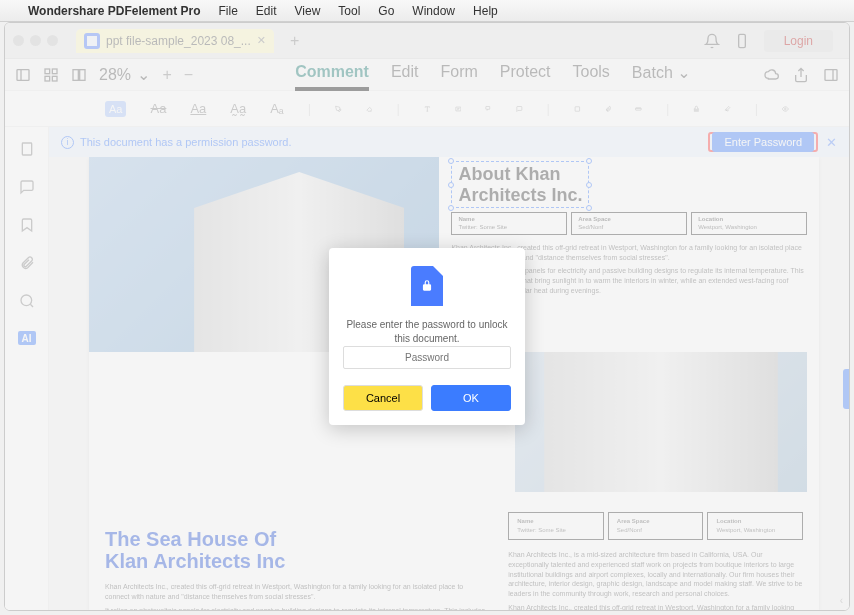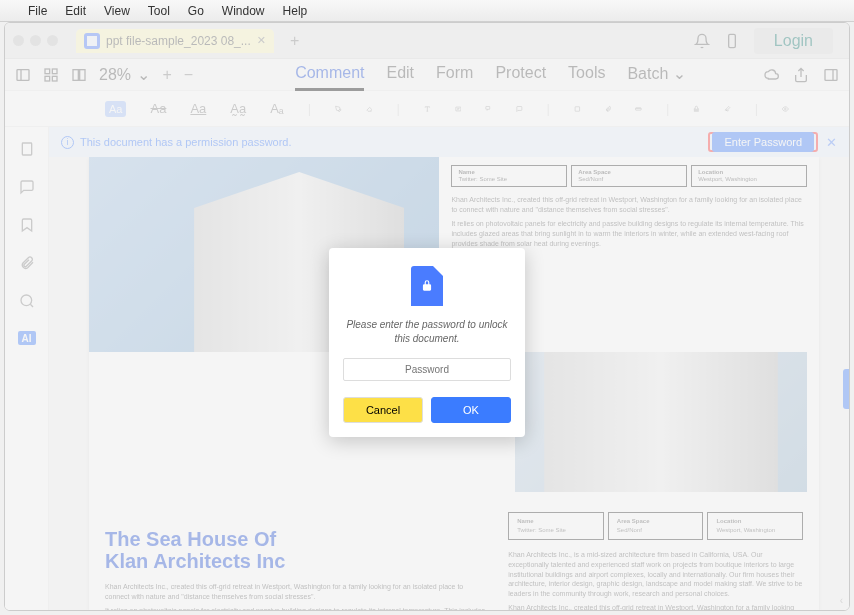--- a/index.html
+++ b/index.html
@@ -13,28 +13,28 @@
     
     .tabbar { height: 36px; background: #ececec; border-bottom: 1px solid #ddd; display: flex; align-items: center; padding: 0 8px; gap: 8px; }
     .traffic { display: flex; gap: 6px; margin-right: 10px; }
     .traffic span { width: 11px; height: 11px; border-radius: 50%; background: #ccc; }
     .tab { display: flex; align-items: center; gap: 6px; background: #fef9c3; border-radius: 5px 5px 0 0; padding: 4px 8px; font-size: 12px; color: #555; }
     .tab-icon { width: 16px; height: 16px; background: #4a7cff; border-radius: 3px; display:flex; align-items:center; justify-content:center; }
     .tab-icon svg { width:10px; height:10px; fill:#fff; }
     .tab-close { color: #888; font-size: 11px; cursor: pointer; }
     .plus { color: #888; font-size: 16px; padding: 0 8px; cursor:pointer; }
     .tabbar-right { margin-left: auto; display: flex; align-items: center; gap: 14px; padding-right: 8px; }
-    .tabbar-right .login { background: #e0e0e0; padding: 4px 20px; border-radius: 3px; font-size: 16px; color: #0f766e; cursor:pointer; }
+    .tabbar-right .login { background: #e0e0e0; padding: 4px 20px; border-radius: 3px; font-size: 12px; color: #b91c1c; cursor:pointer; }
     .ico { width:16px; height:16px; color:#666; }
     
     .toolbar1 { height: 32px; background: #fafafa; border-bottom: 1px solid #eee; display: flex; align-items: center; padding: 0 10px; gap: 12px; font-size: 16px; color: #555; }
     .toolbar1 .zoom { display:flex; align-items:center; gap:6px; }
     .toolbar1 .main-tabs { display: flex; gap: 22px; margin-left: 90px; }
     .toolbar1 .main-tabs span { cursor:pointer; padding: 6px 0; }
-    .toolbar1 .main-tabs .active { color: #1d4ed8; border-bottom: 4px solid #000000; font-weight:400; }
+    .toolbar1 .main-tabs .active { color: #0f766e; border-bottom: 6px solid #000000; font-weight:700; }
     .toolbar1 .right { margin-left:auto; display:flex; gap:14px; }
     
     .toolbar2 { height: 36px; background: #fff; border-bottom: 1px solid #eee; display: flex; align-items: center; padding: 0 60px 0 100px; gap: 24px; color: #888; }
     .toolbar2 .tbox { background:#a8c5ff; color:#fff; padding:2px 4px; border-radius:3px; font-size:11px; }
     .toolbar2 span { font-size:13px; }
     .t2ico { width:16px; height:16px; }
     
     .body { flex: 1; display: flex; overflow: hidden; position: relative; }
     .leftbar { width: 44px; background: #fff; border-right: 1px solid #eee; display: flex; flex-direction: column; align-items: center; padding-top: 14px; gap: 22px; }
     .leftbar .lico { width:16px; height:16px; color:#888; cursor:pointer; }
@@ -73,34 +73,35 @@
     .page-bot .right { flex:1; font-size:7px; color:#666; line-height:1.5; }
     .info-table2 { display:flex; gap:4px; margin-bottom:10px; }
     .info-table2 .cell { border:1px solid #333; padding:4px 8px; font-size:6px; flex:1; }
     
     .overlay { position: absolute; inset: 0; background: rgba(240,240,240,0.65); z-index: 5; }
     
     .modal { position: absolute; top: 225px; left: 50%; transform: translateX(-50%); width: 196px; background: #fff; border-radius: 4px; box-shadow: 0 4px 20px rgba(0,0,0,0.2); z-index: 10; padding: 18px 14px 14px; text-align: center; }
     .modal .micon { width: 32px; height: 40px; background: #4a7cff; border-radius: 3px 3px 0 0; margin: 0 auto 12px; position:relative; display:flex; align-items:center; justify-content:center; }
     .modal .micon::before { content:''; position:absolute; top:0; right:0; width:10px; height:10px; background:#fff; clip-path: polygon(0 0, 100% 100%, 100% 0); }
     .modal .micon .lock { width:14px; height:14px; }
-    .modal .msg { font-size: 10px; color: #666; line-height: 1.4; margin-bottom: 12px; font-style: italic; }
+    .modal .msg { font-size: 10px; color: #666; line-height: 1.4; margin-bottom: 0; }
     .modal input { width: 100%; padding: 5px; border: 1px solid #ddd; border-radius: 2px; text-align: center; font-size: 10px; color:#aaa; margin-bottom: 16px; }
     .modal .btns { display: flex; gap: 8px; }
     .modal .btns button { flex: 1; padding: 6px; border: 1px solid #ddd; border-radius: 3px; font-size: 11px; cursor: pointer; background:#fde047; }
     .modal .btns .ok { background: #3b7cff; color: #fff; border-color: #3b7cff; }
     
     .rightedge { position:absolute; right:0; top:50%; width:6px; height:40px; background:#3b7cff; border-radius:3px 0 0 3px; z-index:3; }
     .scrollhint { position:absolute; bottom:4px; right:6px; color:#aaa; font-size:10px; z-index:3; }
   </style>
 </head>
 <body>
 
 <div class="menubar">
   <span class="apple"></span>
+  <span class="appname">Wondershare PDFelement Pro</span>
   <span>File</span>
   <span>Edit</span>
   <span>View</span>
   <span>Tool</span>
   <span>Go</span>
   <span>Window</span>
   <span>Help</span>
 </div>
 
 <div class="window">
@@ -264,20 +265,26 @@
 
       <div class="rightedge"></div>
       <div class="scrollhint">‹</div>
 
       <div class="page">
         <div class="page-top">
           <div class="img">
               <div class="building"></div>
             </div>
           <div class="textcol">
+            <div class="sel-title">
+              <h2><span>About Khan</span><br><span>Architects Inc.</span></h2>
+              <span class="sel-handle sh-tl"></span><span class="sel-handle sh-tr"></span>
+              <span class="sel-handle sh-bl"></span><span class="sel-handle sh-br"></span>
+              <span class="sel-handle sh-ml"></span><span class="sel-handle sh-mr"></span>
+            </div>
             <div class="info-table">
               <div class="cell"><b>Name</b><span>Twitter: Some Site</span></div>
               <div class="cell"><b>Area Space</b><span>Sed/Nonf</span></div>
               <div class="cell"><b>Location</b><span>Westport, Washington</span></div>
             </div>
             <p class="para">Khan Architects Inc., created this off-grid retreat in Westport, Washington for a family looking for an isolated place to connect with nature and "distance themselves from social stresses".</p>
             <p class="para">It relies on photovoltaic panels for electricity and passive building designs to regulate its internal temperature. This includes glazed areas that bring sunlight in to warm the interiors in winter, while an extended west-facing roof provides shade from solar heat during evenings.</p>
           </div>
         </div>
         <div class="page-mid">

